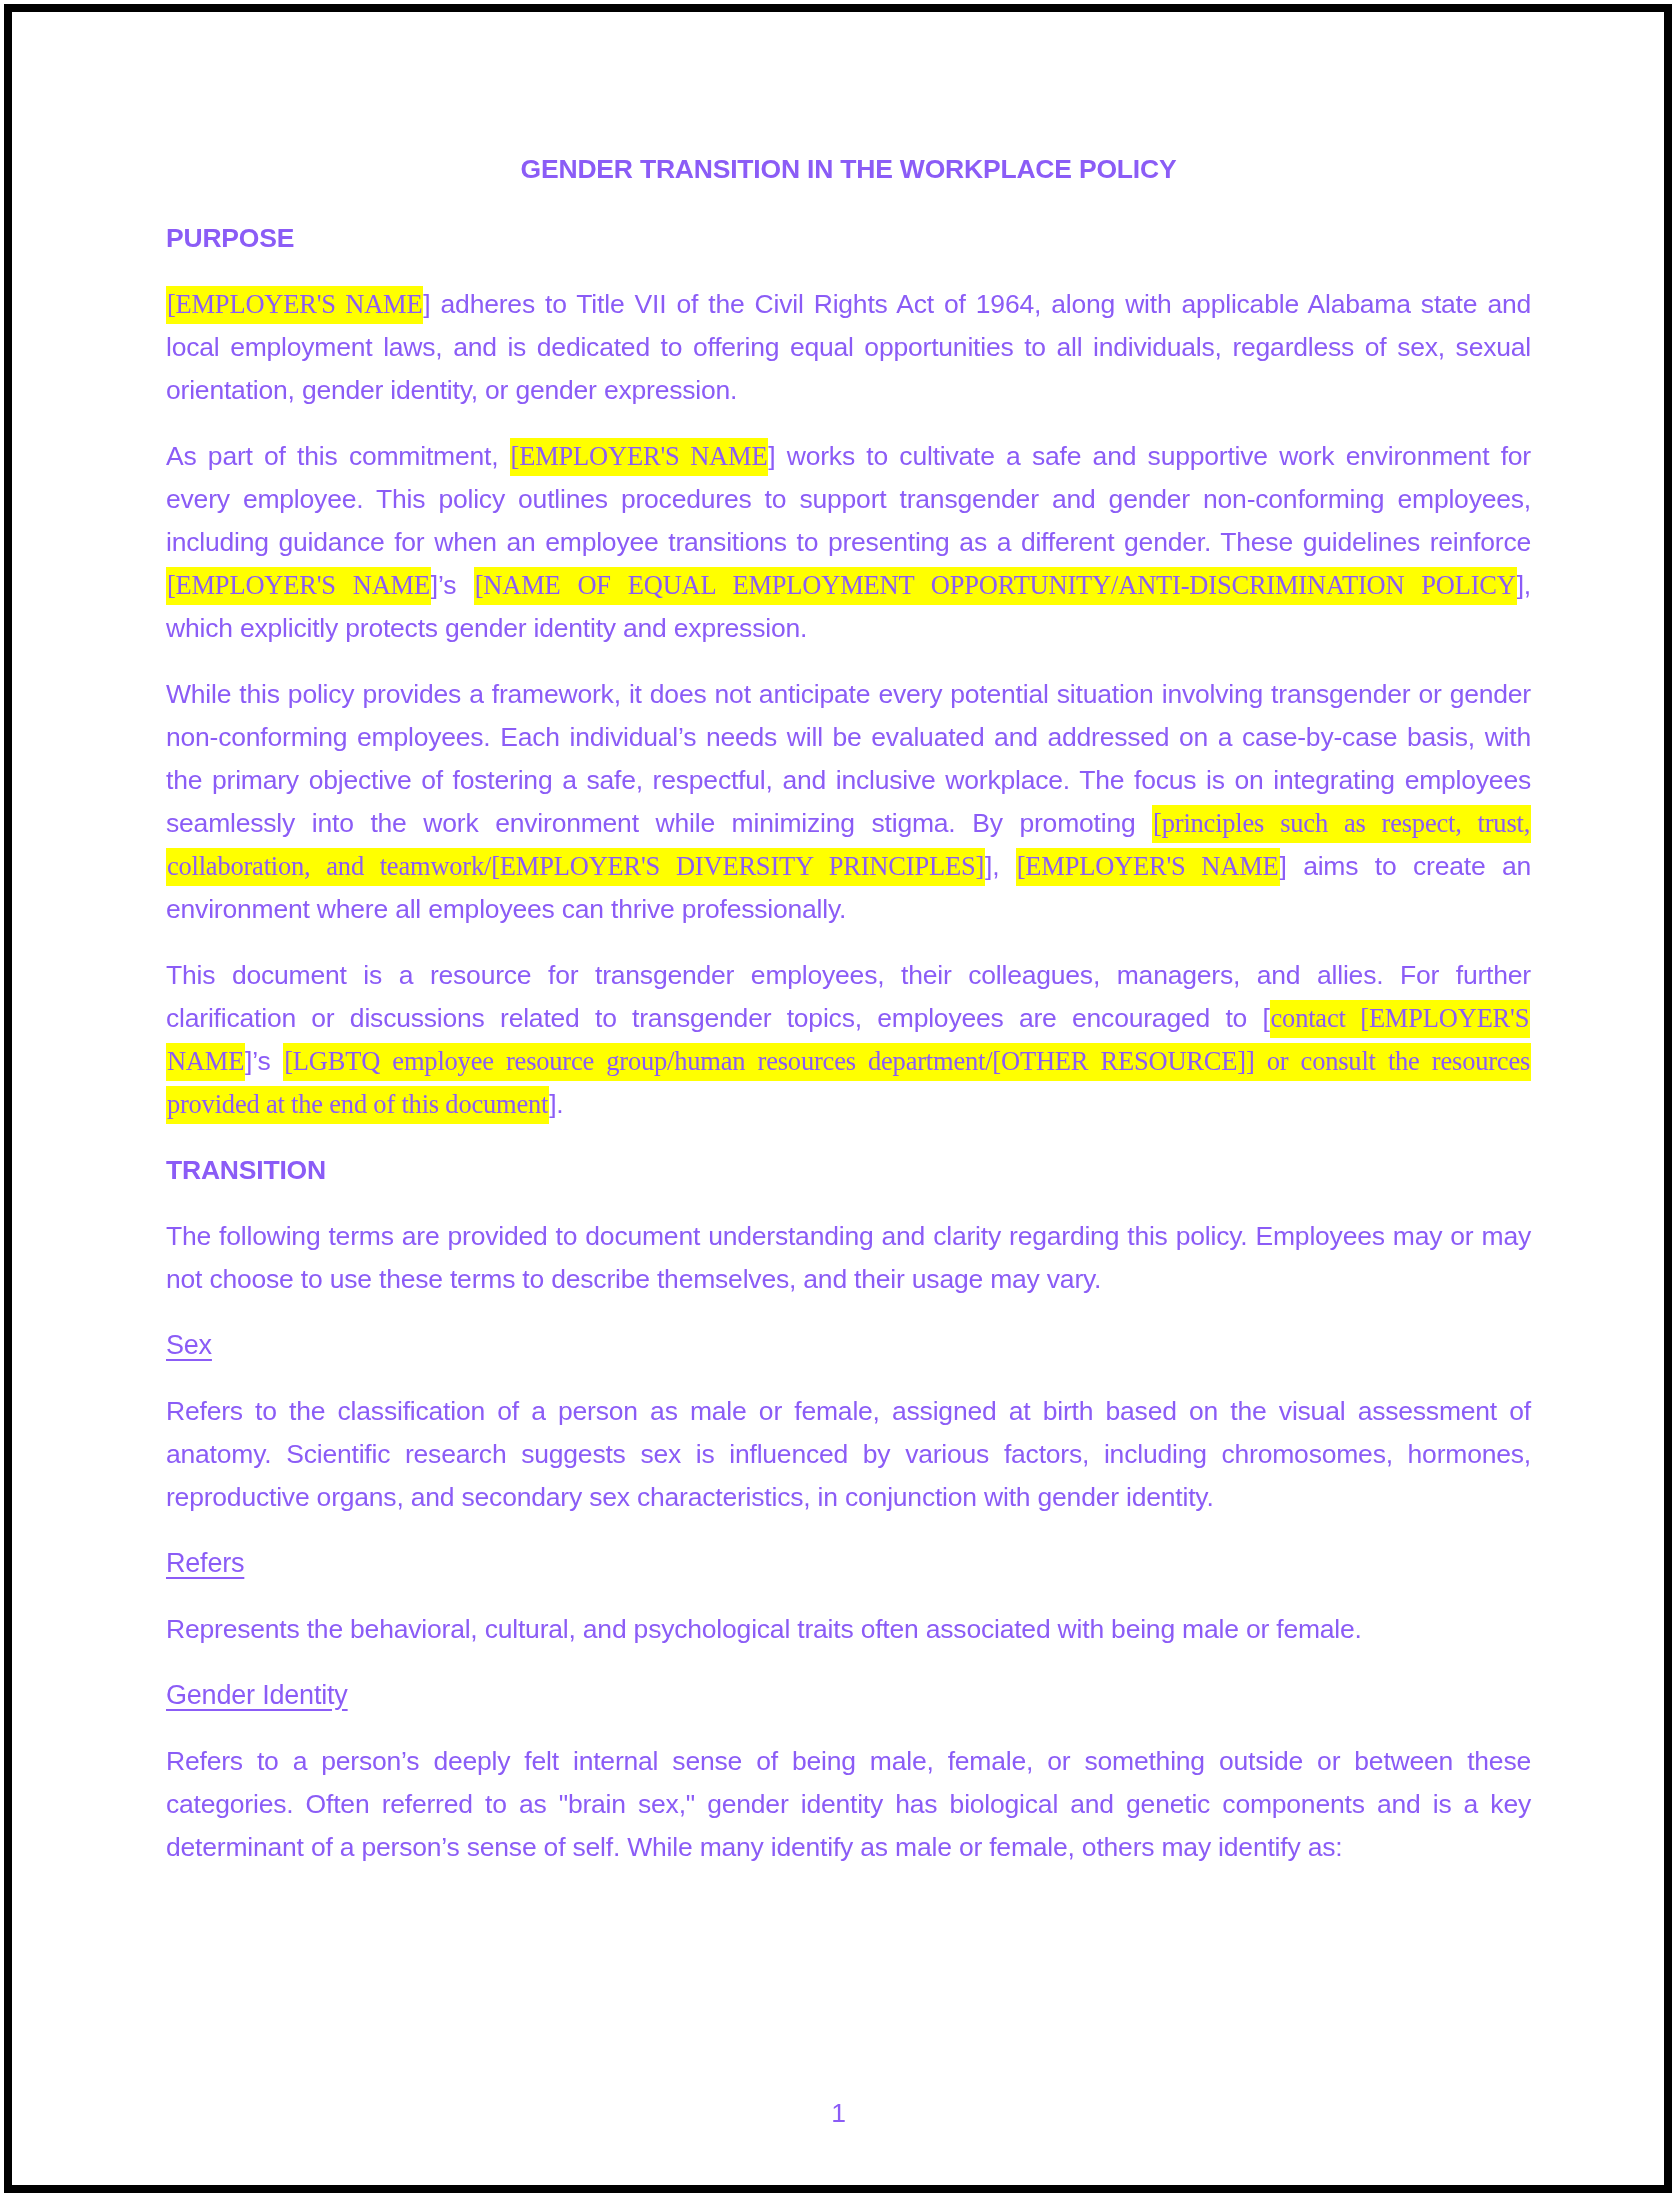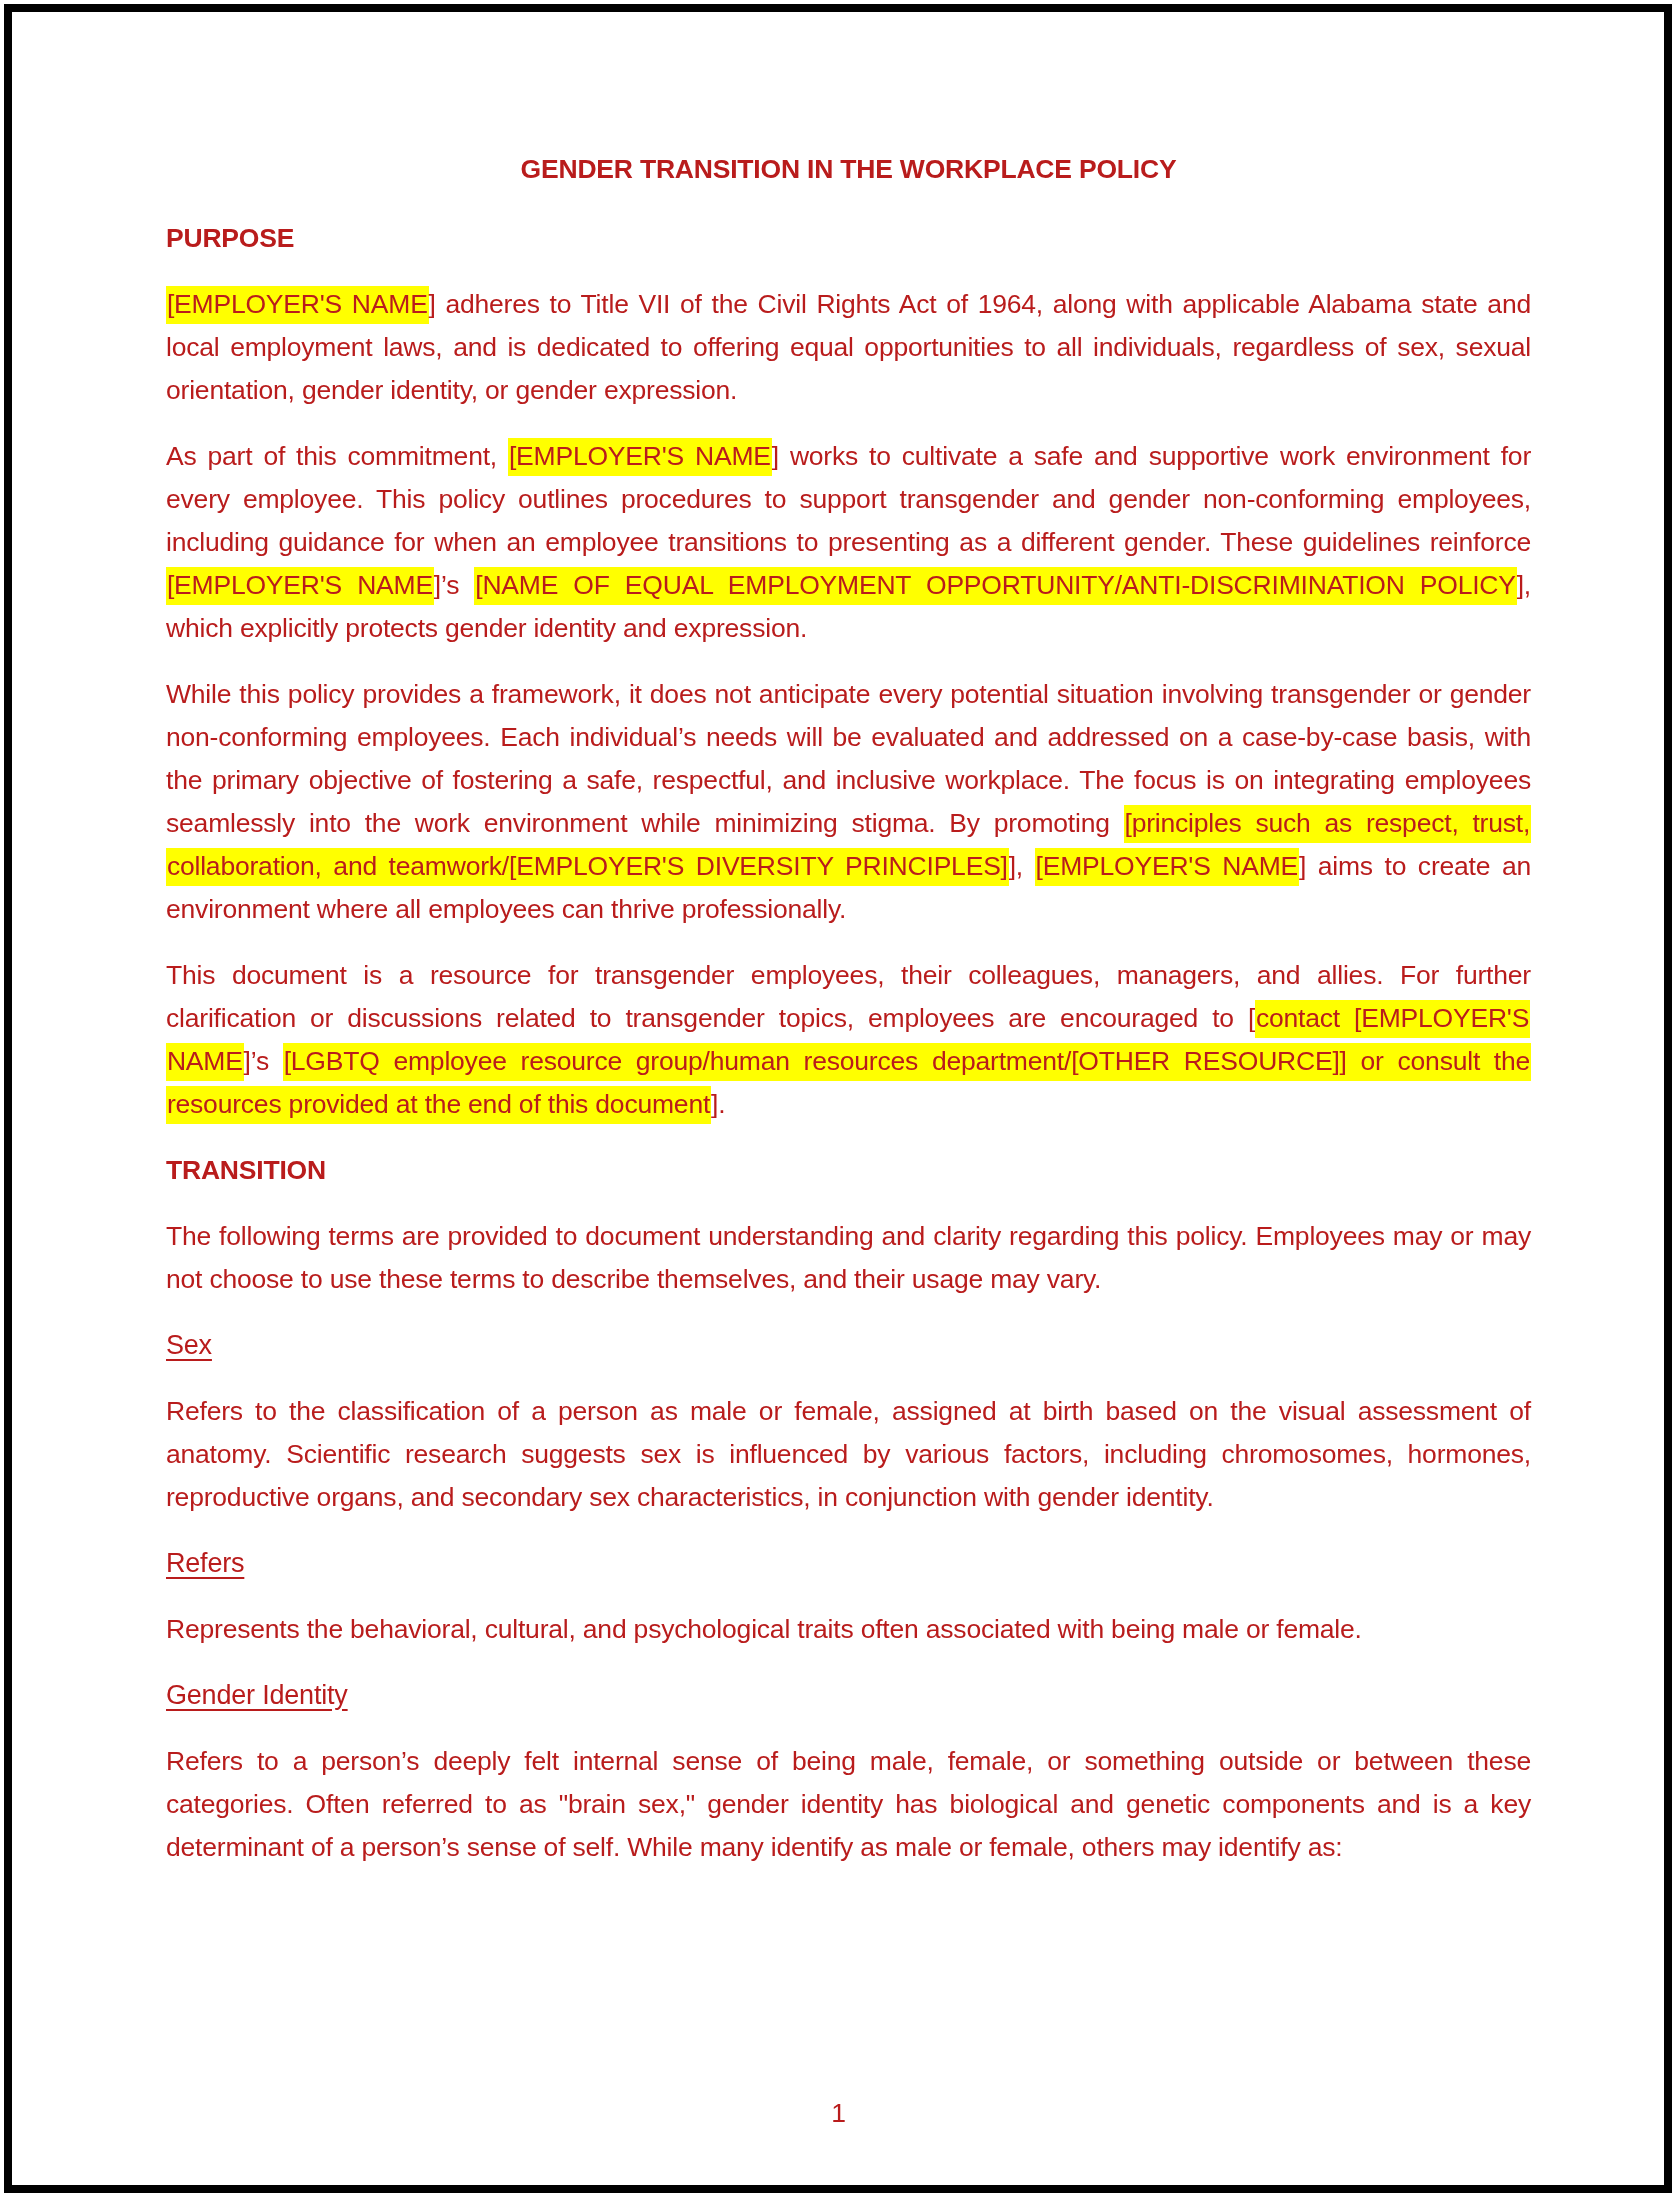--- a/index.html
+++ b/index.html
@@ -5,21 +5,21 @@
   html, body {
     margin: 0;
     padding: 0;
     background: #ffffff;
   }
   .page {
     position: relative;
     width: 1677px;
     height: 2198px;
     background: #ffffff;
-    color: #b91c1c;
+    color: #8b5cf6;
     font-family: "Liberation Sans", sans-serif;
     overflow: hidden;
   }
   .page-border {
     position: absolute;
     top: 4.4px; left: 4.4px; right: 5.3px; bottom: 5.3px;
     border: 8px solid #000000;
     pointer-events: none;
   }
   .content {
@@ -50,20 +50,21 @@
     margin: 0 0 23px 0;
   }
   p.para {
     margin: 0 0 23px 0;
     text-align: justify;
   }
   mark.hl {
     color: inherit;
     padding: 2.6px 0.9px 5.3px 0.9px;
     box-decoration-break: clone;
+    font-family: Liberation Serif, serif;
     -webkit-box-decoration-break: clone;
   }
   .page-number {
     position: absolute;
     left: 0; right: 0;
     bottom: 69px;
     text-align: center;
     font-size: 26.5px;
   }
 </style>

